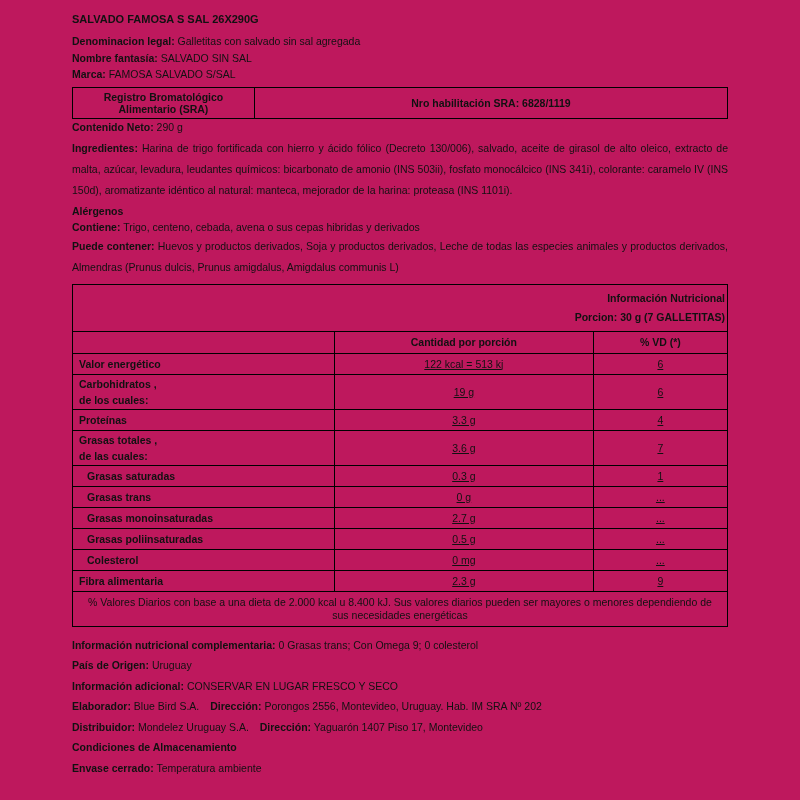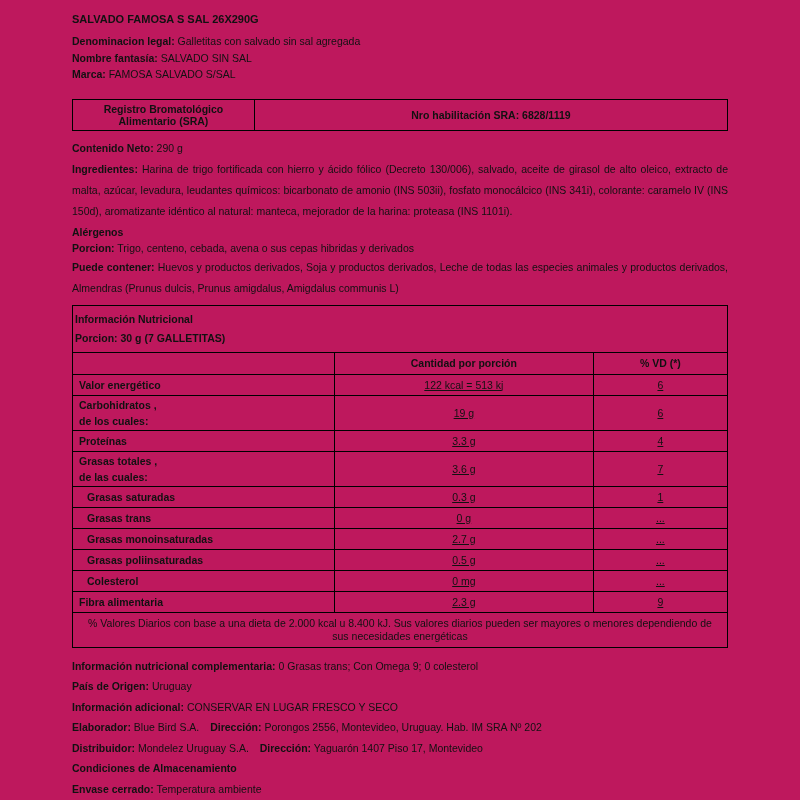--- a/index.html
+++ b/index.html
@@ -28,33 +28,33 @@
   .meta-line {
     line-height: 16.5px;
     white-space: nowrap;
   }
   b { font-weight: bold; }
 
   
   table.reg {
     width: 100%;
     border-collapse: collapse;
-    margin-top: 16px;
+    margin-top: 4px;
     table-layout: fixed;
   }
   table.reg td {
     border: 1.5px solid #000;
     text-align: center;
     font-weight: bold;
     padding: 3px 2px;
     height: 15px;
   }
   table.reg td.c1 { width: 27%; }
 
-  .net-line { margin-top: 9px; line-height: 16px; }
+  .net-line { line-height: 16px; }
 
   .para {
     margin-top: 3px;
     line-height: 21px;
     text-align: justify;
   }
   .heading-line {
     margin-top: 2px;
     line-height: 16.5px;
     font-weight: bold;
@@ -67,21 +67,21 @@
     border-collapse: collapse;
     margin-top: 6px;
     table-layout: fixed;
   }
   table.nut td {
     border: 1.2px solid #000;
     padding: 1px 4px;
     vertical-align: middle;
   }
   table.nut .head-cell {
-    text-align: left;
+    text-align: right;
     font-weight: bold;
     padding: 4px 2px;
   }
   table.nut .head-cell div { line-height: 19px; }
   table.nut col.c1 { width: 40%; }
   table.nut col.c2 { width: 39.5%; }
   table.nut col.c3 { width: 20.5%; }
   table.nut .colhead {
     text-align: center;
     font-weight: bold;
@@ -142,21 +142,21 @@
   </div>
 
   <div class="para">
     <b>Ingredientes:</b>
     <span>Harina de trigo fortificada con hierro y ácido fólico (Decreto 130/006), salvado, aceite de girasol de alto oleico, extracto de malta, azúcar, levadura, leudantes químicos: bicarbonato de amonio (INS 503ii), fosfato monocálcico (INS 341i), colorante: caramelo IV (INS 150d), aromatizante idéntico al natural: manteca, mejorador de la harina: proteasa (INS 1101i).</span>
   </div>
 
   <div class="heading-line">Alérgenos</div>
 
   <div class="meta-line single-line">
-    <b>Porcion:</b>
+    <b>Contiene:</b>
     <span>Trigo, centeno, cebada, avena o sus cepas hibridas y derivados</span>
   </div>
 
   <div class="para" style="margin-top:0;">
     <b>Puede contener:</b>
     <span>Huevos y productos derivados, Soja y productos derivados, Leche de todas las especies animales y productos derivados, Almendras (Prunus dulcis, Prunus amigdalus, Amigdalus communis L)</span>
   </div>
 
   <table class="nut">
     <colgroup>

